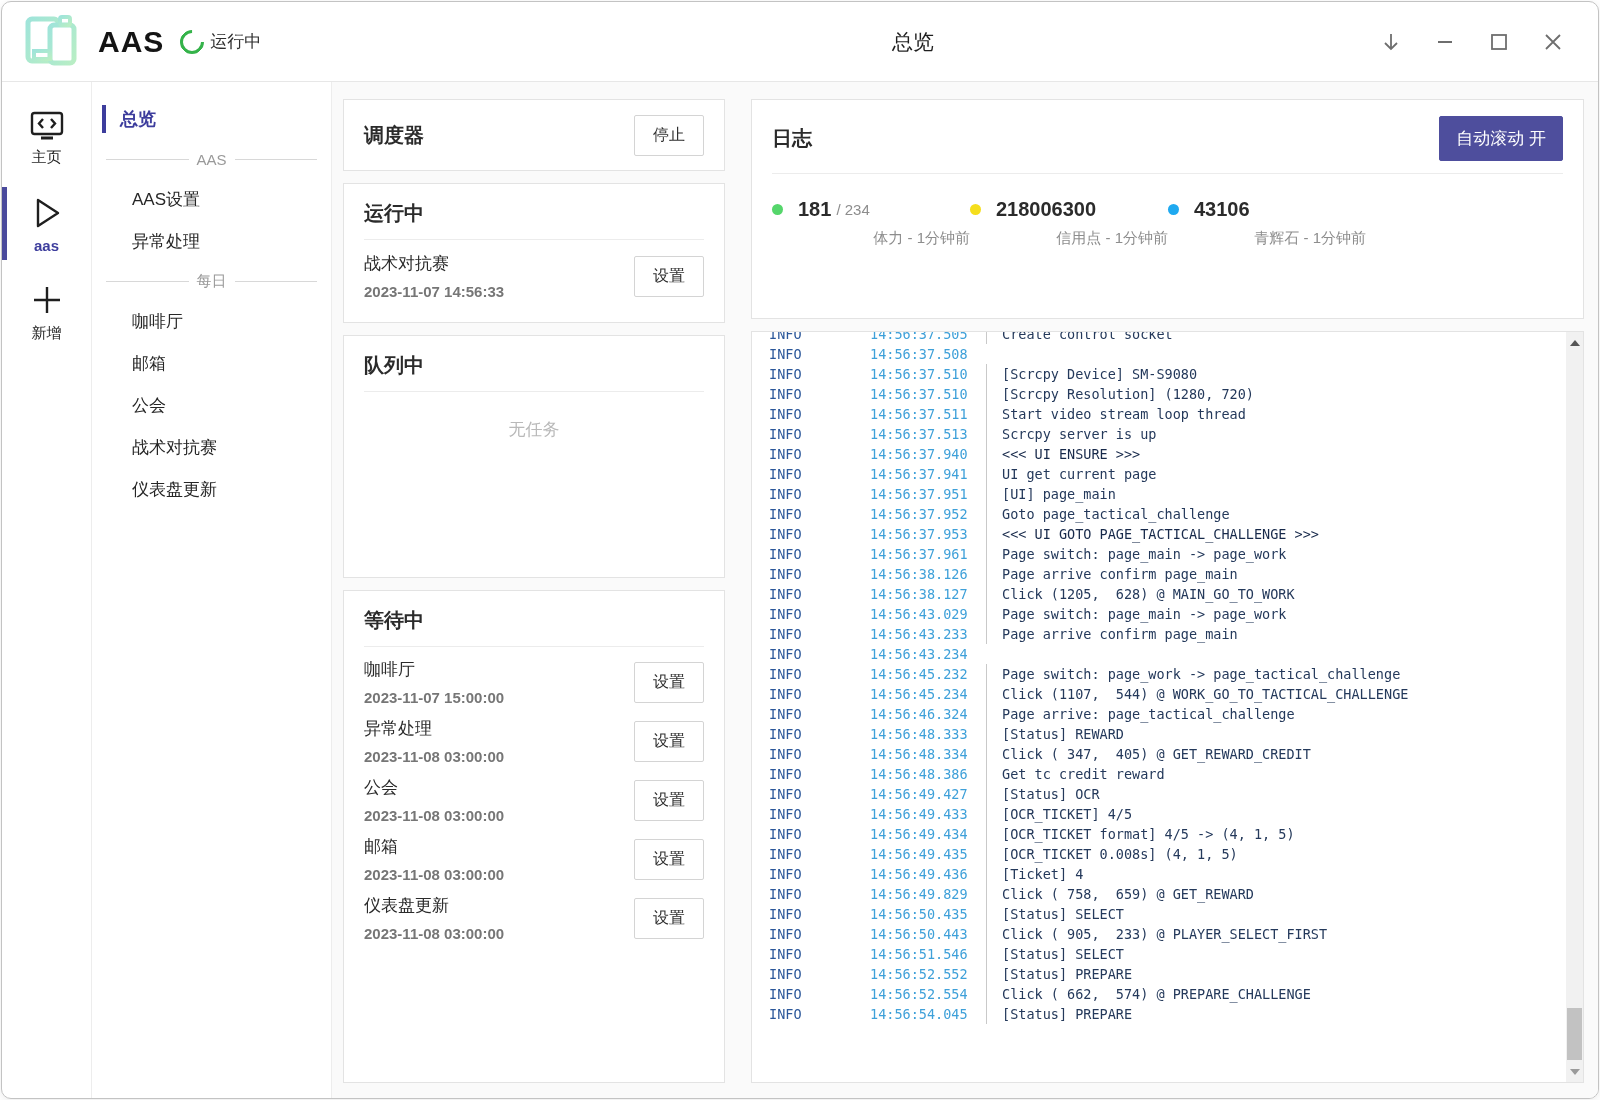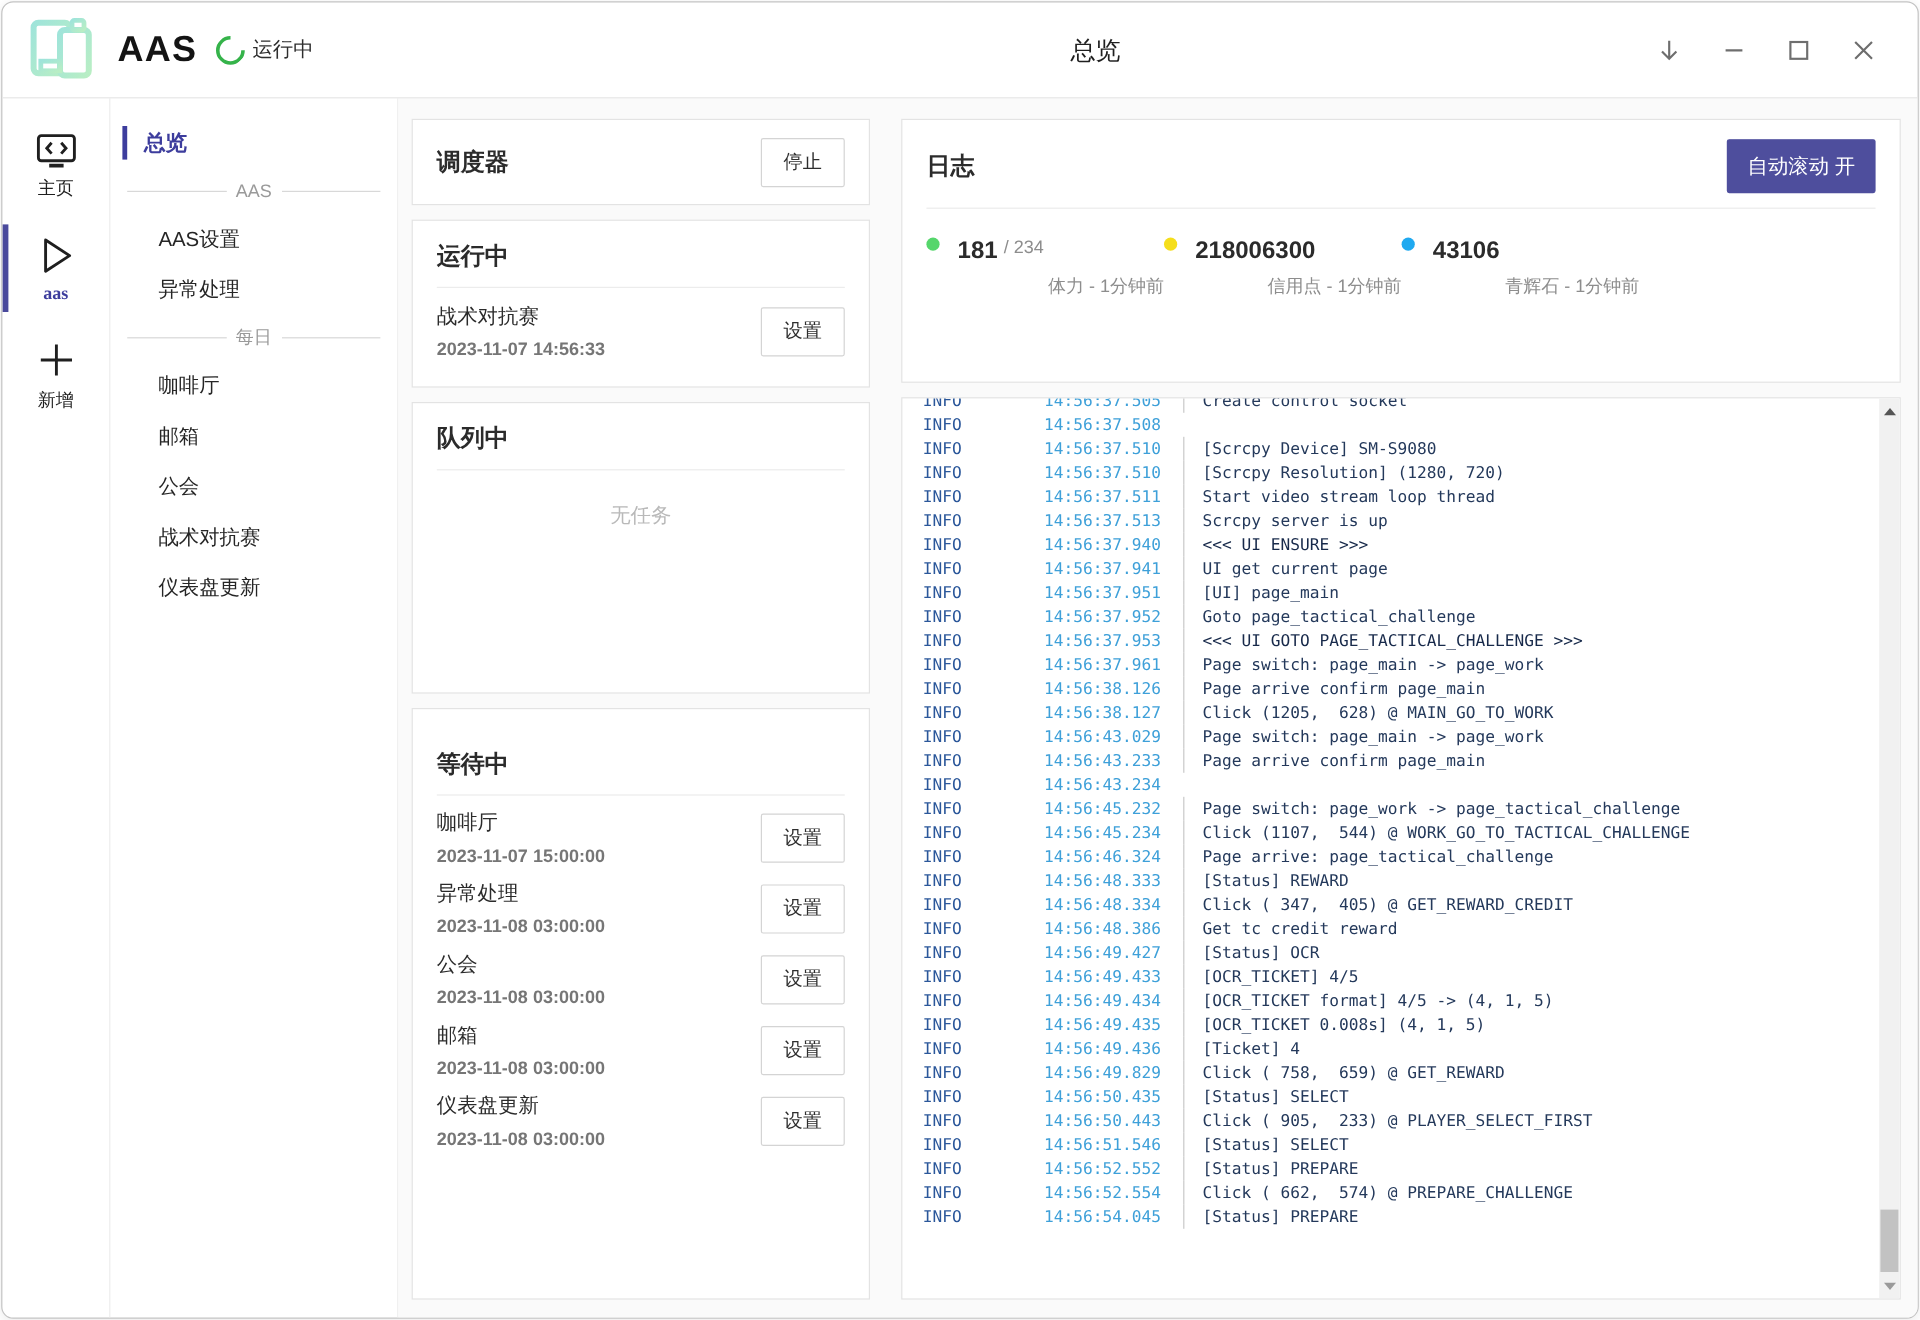--- a/index.html
+++ b/index.html
@@ -15,21 +15,21 @@
   .page-title { position:absolute; left:911px; transform:translateX(-50%); font-size:21px; color:#1f1f1f; }
   .win-controls { position:absolute; right:18px; top:0; height:80px; display:flex; align-items:center; }
   .win-btn { width:54px; height:54px; display:flex; align-items:center; justify-content:center; cursor:default; }
   .win-btn svg { stroke:#6e6e6e; stroke-width:1.8; fill:none; }
 
   
   .body { flex:1; display:flex; min-height:0; }
 
   
   .rail { width:90px; flex:none; border-right:1px solid #ededed; padding-top:18px; display:flex; flex-direction:column; align-items:center; gap:10px; }
-  .rail-item { width:100%; padding:10px 0 8px; display:flex; flex-direction:column; align-items:center; gap:6px; position:relative;font-family:Liberation Serif, serif; }
+  .rail-item { width:100%; padding:10px 0 8px; display:flex; flex-direction:column; align-items:center; gap:6px; position:relative; }
   .rail-item svg { stroke:#1f1f1f; fill:none; stroke-width:2.4; }
   .rail-label { font-size:15px; color:#1f1f1f; }
   .rail-item.active .rail-label { color:#3d3d9d; font-weight:bold; }
   .rail-item.active::before { content:""; position:absolute; left:0; top:2px; bottom:2px; width:5px; background:#4a4a9c; }
 
   
   .sidebar { width:240px; flex:none; border-right:1px solid #ededed; padding-top:16px; }
   .side-item { height:42px; display:flex; align-items:center; padding-left:40px; font-size:17px; color:#262626; position:relative; cursor:default; }
   .side-item.active { color:#3d3d9d; font-weight:bold; font-size:18px; padding-left:28px; }
   .side-item.active::before { content:""; position:absolute; left:10px; top:7px; bottom:7px; width:4px; background:#3d3d9d; }
@@ -56,30 +56,30 @@
   .running .divider, .qw-divider { height:1px; background:#ececec; margin-top:12px; }
   .task-row { display:flex; align-items:center; justify-content:space-between; margin-top:12px; }
   .task-name { font-size:17px; color:#2b2b2b; }
   .task-time { font-size:15px; font-weight:600; color:#767676; margin-top:8px; }
 
   
   .queue { flex:none; height:243px; padding:16px 20px; }
   .queue-empty { text-align:center; color:#b9b9b9; font-size:17px; margin-top:26px; }
 
   
-  .waiting { flex:1; padding:32px 20px; overflow:hidden; }
+  .waiting { flex:1; padding:16px 20px; overflow:hidden; }
   .wait-row { display:flex; align-items:center; justify-content:space-between; margin-top:11px; }
 
   
   .log-head { flex:none; height:220px; padding:16px 20px; }
   .autoscroll { background:#4e4e9d; border:1px solid #4e4e9d; color:#fff; font-size:17px; padding:10px 16px; border-radius:2px; cursor:default; font-family:inherit; }
   .log-head .divider { height:1px; background:#ececec; margin-top:12px; }
   .stats { display:flex; margin-top:24px; }
   .stat { width:198px; flex:none; }
-  .stat-top { display:flex; }
+  .stat-top { display:flex; align-items:center; }
   .stat-dot { width:11px; height:11px; border-radius:50%; flex:none; }
   .stat-value { font-size:20px; font-weight:bold; color:#2b2b2b; margin-left:15px; }
   .stat-total { font-size:15px; color:#8d8d8d; margin-left:5px; }
   .stat-label { font-size:15px; color:#8d8d8d; margin:8px 0 0 26px;text-align:right; }
 
   
   .console { flex:1; position:relative; overflow:hidden; font-family:"DejaVu Sans Mono","Liberation Mono",monospace; font-size:13.5px; }
   .log-lines { margin-top:-8px; }
   .log-row { display:flex; height:20px; line-height:20px; white-space:pre; }
   .log-level { flex:none; width:86px; padding-left:17px; color:#2b579a; }

